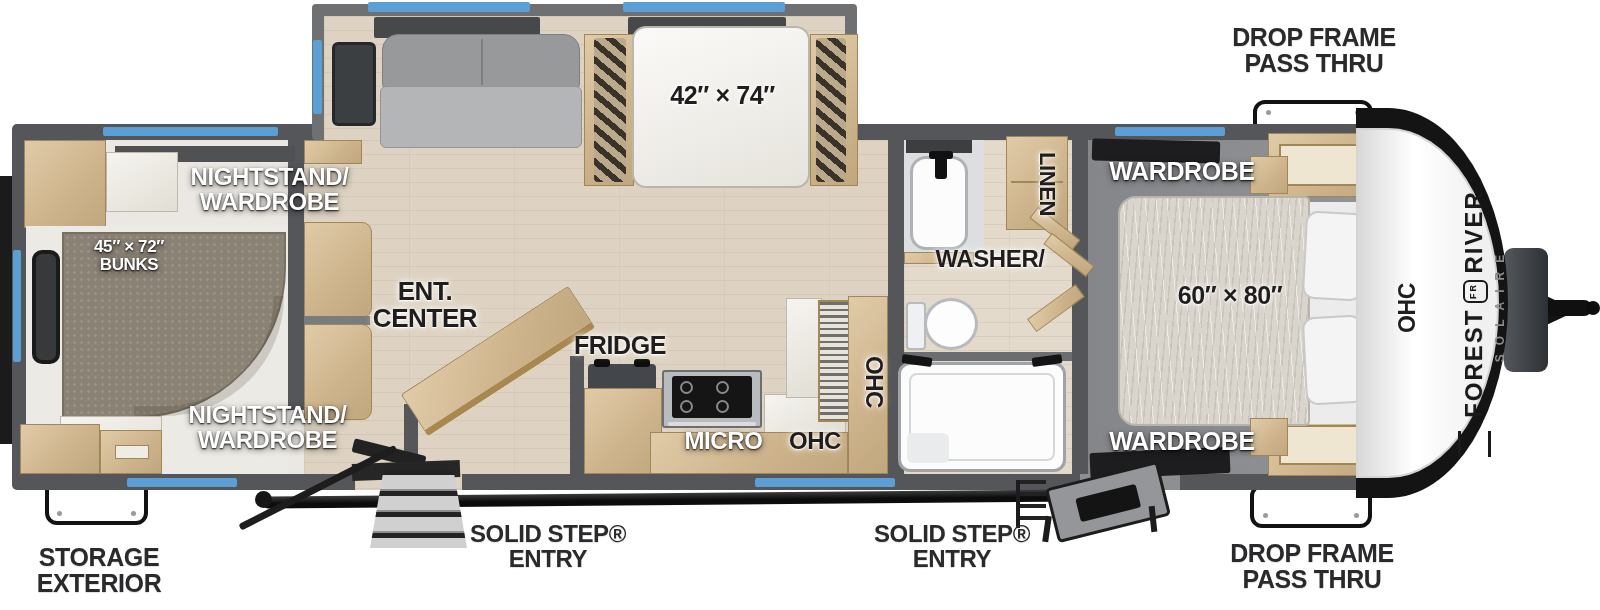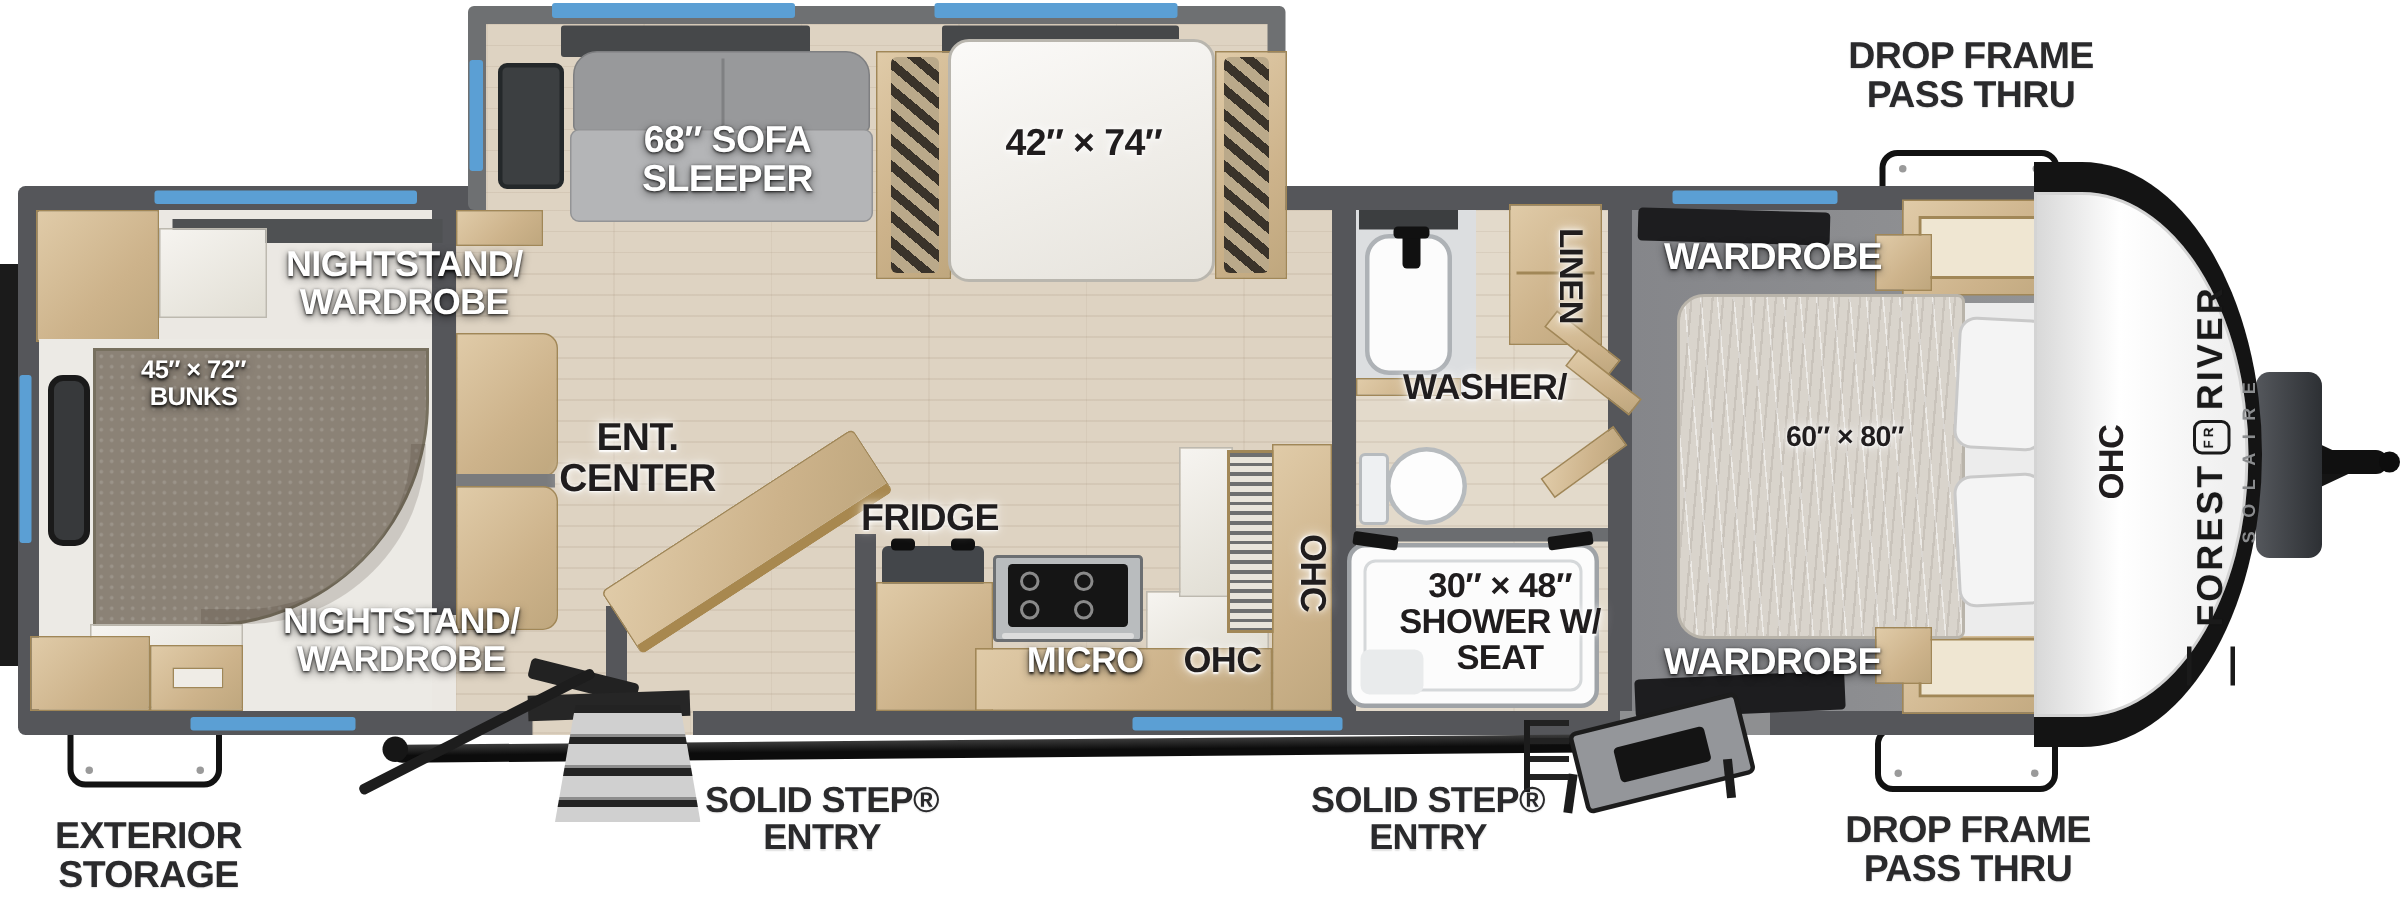--- a/index.html
+++ b/index.html
@@ -191,24 +191,20 @@
 
   <div class="abs blue" style="left:368px;top:2px;width:162px;height:10px;"></div>
   <div class="abs blue" style="left:623px;top:2px;width:162px;height:10px;"></div>
   <div class="abs blue" style="left:313px;top:40px;width:9px;height:74px;"></div>
   <div class="abs blue" style="left:103px;top:127px;width:175px;height:9px;"></div>
   <div class="abs blue" style="left:13px;top:250px;width:8px;height:112px;"></div>
   <div class="abs blue" style="left:127px;top:478px;width:110px;height:9px;"></div>
   <div class="abs blue" style="left:755px;top:478px;width:140px;height:9px;"></div>
   <div class="abs blue" style="left:1115px;top:127px;width:110px;height:9px;"></div>
 
-  <div class="lbl lw" style="left:395px;top:80px;width:180px;font-size:25px;">
-    <span>68″ SOFA</span>
-    <span>SLEEPER</span>
-  </div>
   <div class="lbl lb" style="left:640px;top:82px;width:165px;font-size:25px;">
     <span>42″ × 74″</span>
   </div>
   <div class="lbl lw" style="left:162px;top:164px;width:215px;font-size:24px;">
     <span>NIGHTSTAND/</span>
     <span>WARDROBE</span>
   </div>
   <div class="lbl lw" style="left:58px;top:238px;width:142px;font-size:17px;">
     <span>45″ × 72″</span>
     <span>BUNKS</span>
@@ -232,49 +228,44 @@
   </div>
   <div class="lbl lb" style="left:834px;top:369px;width:80px;height:26px;font-size:24px;transform:rotate(90deg);">
     <span>OHC</span>
   </div>
   <div class="lbl lb" style="left:905px;top:246px;width:170px;font-size:24px;">
     <span>WASHER/</span>
   </div>
   <div class="lbl lb" style="left:1004px;top:171px;width:84px;height:26px;font-size:22px;transform:rotate(90deg);">
     <span>LINEN</span>
   </div>
-  <div class="lbl lb" style="left:920px;top:378px;width:160px;font-size:23px;">
-    <span>30″ × 48″</span>
-    <span>SHOWER W/</span>
-    <span>SEAT</span>
-  </div>
   <div class="lbl lw" style="left:1098px;top:158px;width:168px;font-size:25px;">
     <span>WARDROBE</span>
   </div>
-  <div class="lbl lb" style="left:1150px;top:282px;width:160px;font-size:19px;">
+  <div class="lbl lb" style="left:1150px;top:282px;width:160px;font-size:25px;">
     <span>60″ × 80″</span>
   </div>
   <div class="lbl lw" style="left:1098px;top:428px;width:168px;font-size:25px;">
     <span>WARDROBE</span>
   </div>
   <div class="lbl lb" style="left:1372px;top:295px;width:72px;height:26px;font-size:23px;transform:rotate(-90deg);">
     <span>OHC</span>
   </div>
 
   <div class="lbl lx" style="left:1200px;top:24px;width:228px;font-size:25px;">
     <span>DROP FRAME</span>
     <span>PASS THRU</span>
   </div>
   <div class="lbl lx" style="left:1198px;top:540px;width:228px;font-size:25px;">
     <span>DROP FRAME</span>
     <span>PASS THRU</span>
   </div>
   <div class="lbl lx" style="left:8px;top:544px;width:182px;font-size:25px;">
+    <span>STORAGE</span>
     <span>EXTERIOR</span>
-    <span>STORAGE</span>
   </div>
   <div class="lbl lx" style="left:462px;top:521px;width:172px;font-size:24px;">
     <span>SOLID STEP®</span>
     <span>ENTRY</span>
   </div>
   <div class="lbl lx" style="left:866px;top:521px;width:172px;font-size:24px;">
     <span>SOLID STEP®</span>
     <span>ENTRY</span>
   </div>
 

